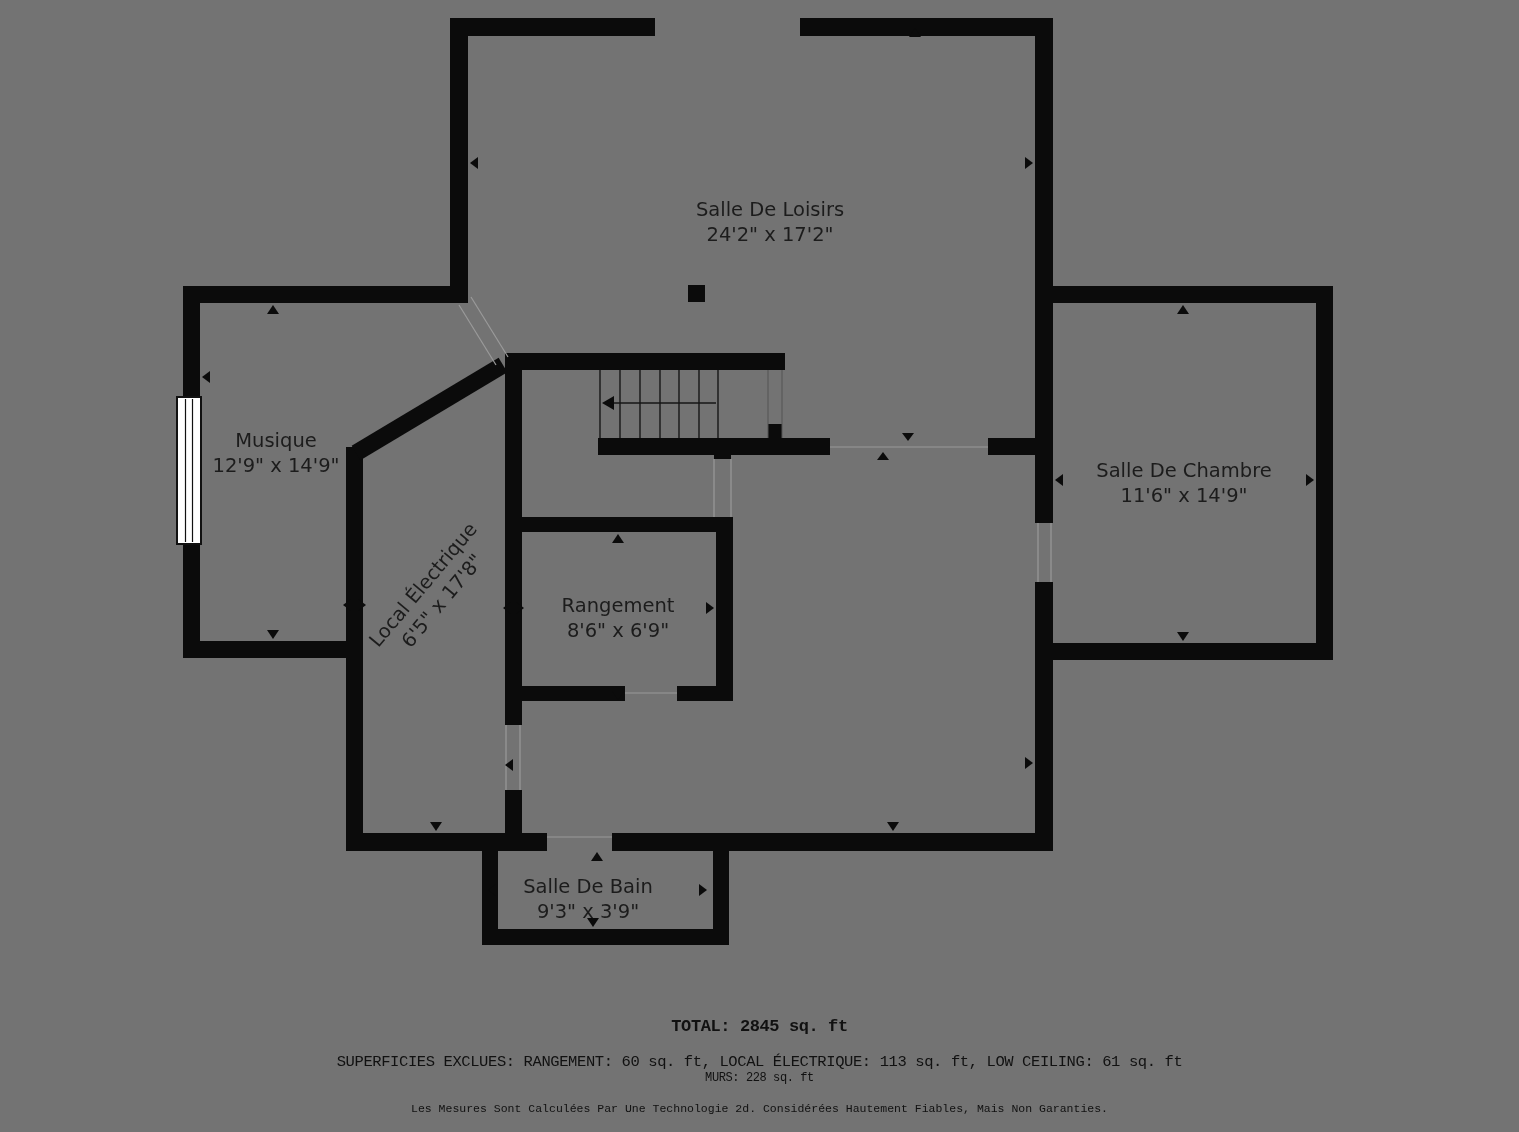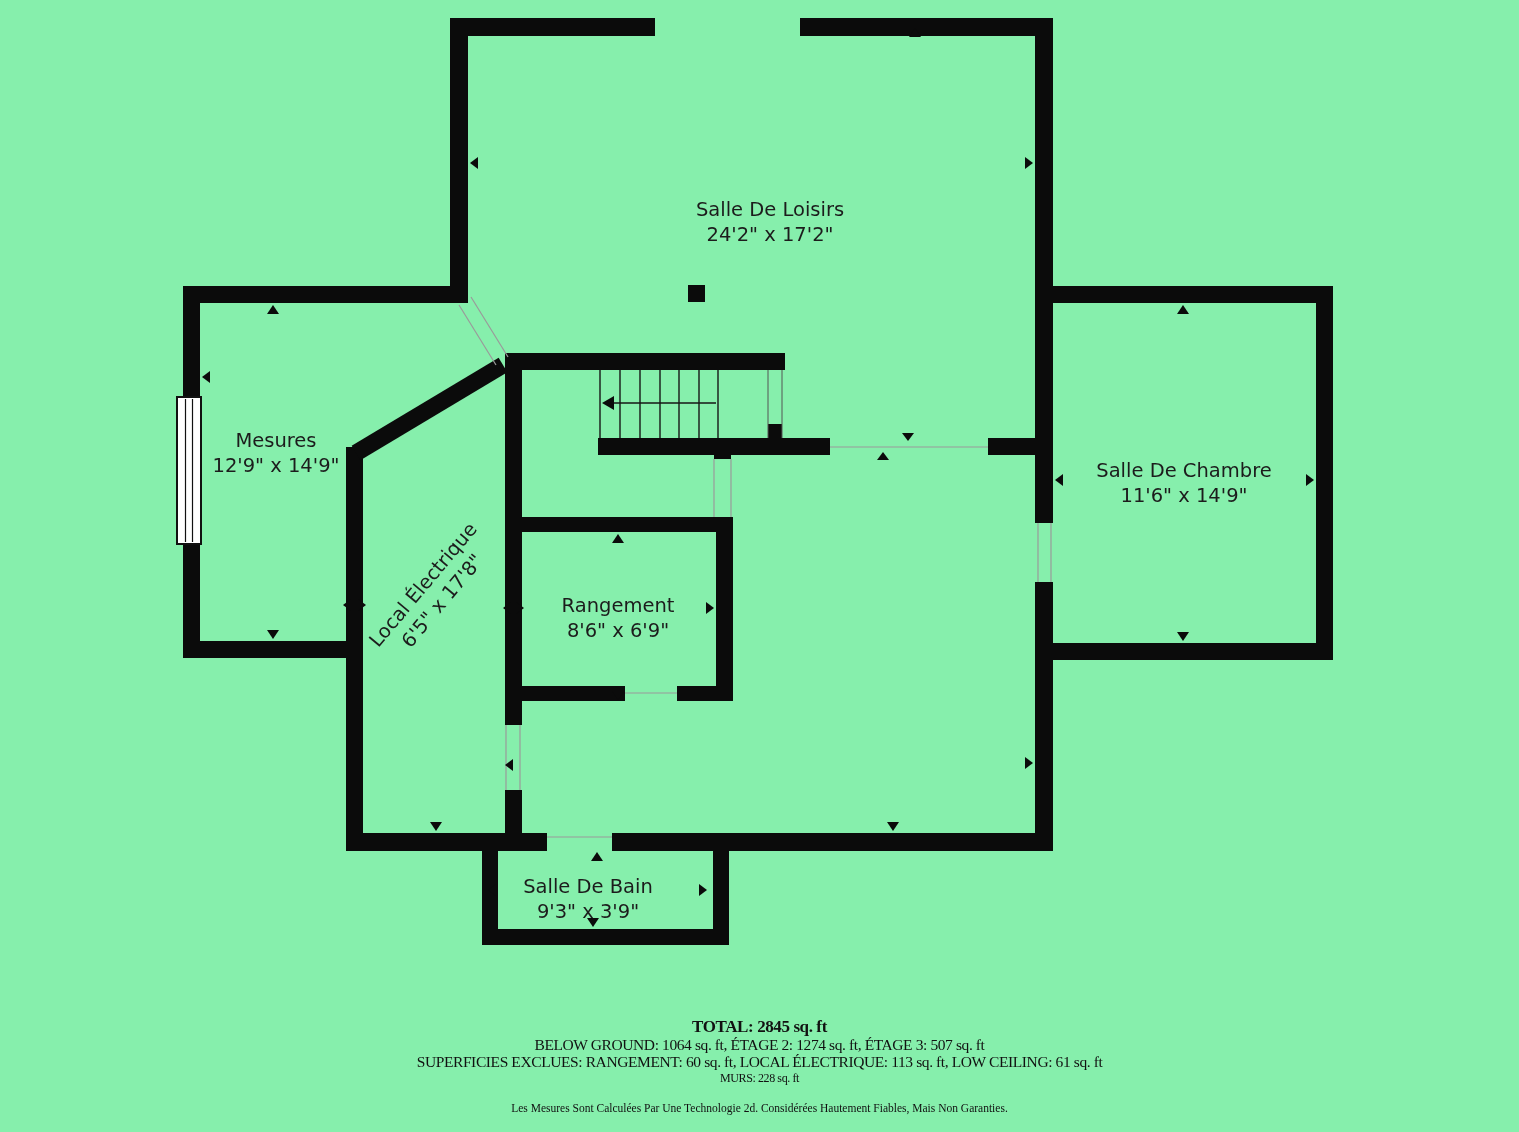--- a/index.html
+++ b/index.html
@@ -1,24 +1,24 @@
 <!DOCTYPE html>
 <html><head>
 <meta charset="utf-8">
 <style>
   html,body{margin:0;padding:0;background:#ffffff;}
-  .plan{position:relative;width:1519px;height:1132px;background:#86efac;overflow:hidden;
+  .plan{position:relative;width:1519px;height:1132px;background:#737373;overflow:hidden;
         font-family:"DejaVu Sans","Liberation Sans",sans-serif;color:#1c1c1c;}
   .plan svg{position:absolute;left:0;top:0;}
   .room-label{position:absolute;transform:translate(-50%,-50%);text-align:center;
               font-size:19.5px;line-height:1.3;color:#1c1c1c;white-space:nowrap;}
   .room-label .dims{display:block;}
   .room-label.rotated{transform:translate(-50%,-50%) rotate(-50deg);}
   .footer{position:absolute;left:0;width:1519px;text-align:center;color:#111;
-          font-family:Liberation Serif, serif;letter-spacing:-0.4px;}
+          font-family:Liberation Mono, monospace;letter-spacing:-0.4px;}
   .footer-line{position:absolute;left:0;width:100%;text-align:center;white-space:nowrap;}
   .f-total{top:1017px;font-size:17px;font-weight:bold;}
   .f-floors{top:1036px;font-size:15.5px;}
   .f-excluded{top:1053px;font-size:15.5px;}
   .f-murs{top:1071px;font-size:12px;}
   .f-disclaimer{top:1102px;font-size:11.5px;letter-spacing:0;}
 </style>
 </head>
 <body>
 
@@ -137,21 +137,21 @@
       <polygon points="593,927 587,918 599,918"></polygon>
     </g>
   </svg>
 
   <div class="room-label" style="left:770px;top:222px;">
     <span>Salle De Loisirs</span>
     <span class="dims">24'2" x 17'2"</span>
   </div>
 
   <div class="room-label" style="left:276px;top:453px;">
-    <span>Mesures</span>
+    <span>Musique</span>
     <span class="dims">12'9" x 14'9"</span>
   </div>
 
   <div class="room-label" style="left:1184px;top:483px;">
     <span>Salle De Chambre</span>
     <span class="dims">11'6" x 14'9"</span>
   </div>
 
   <div class="room-label rotated" style="left:433px;top:593px;">
     <span>Local Électrique</span>
@@ -163,18 +163,17 @@
     <span class="dims">8'6" x 6'9"</span>
   </div>
 
 
   <div class="room-label" style="left:588px;top:899px;">
     <span>Salle De Bain</span>
     <span class="dims">9'3" x 3'9"</span>
   </div>
 
   <div class="footer-line footer f-total">TOTAL: 2845 sq. ft</div>
-  <div class="footer-line footer f-floors">BELOW GROUND: 1064 sq. ft, ÉTAGE 2: 1274 sq. ft, ÉTAGE 3: 507 sq. ft</div>
   <div class="footer-line footer f-excluded">SUPERFICIES EXCLUES: RANGEMENT: 60 sq. ft, LOCAL ÉLECTRIQUE: 113 sq. ft, LOW CEILING: 61 sq. ft</div>
   <div class="footer-line footer f-murs">MURS: 228 sq. ft</div>
   <div class="footer-line footer f-disclaimer">Les Mesures Sont Calculées Par Une Technologie 2d. Considérées Hautement Fiables, Mais Non Garanties.</div>
 
 </div>
 
 </body></html>

